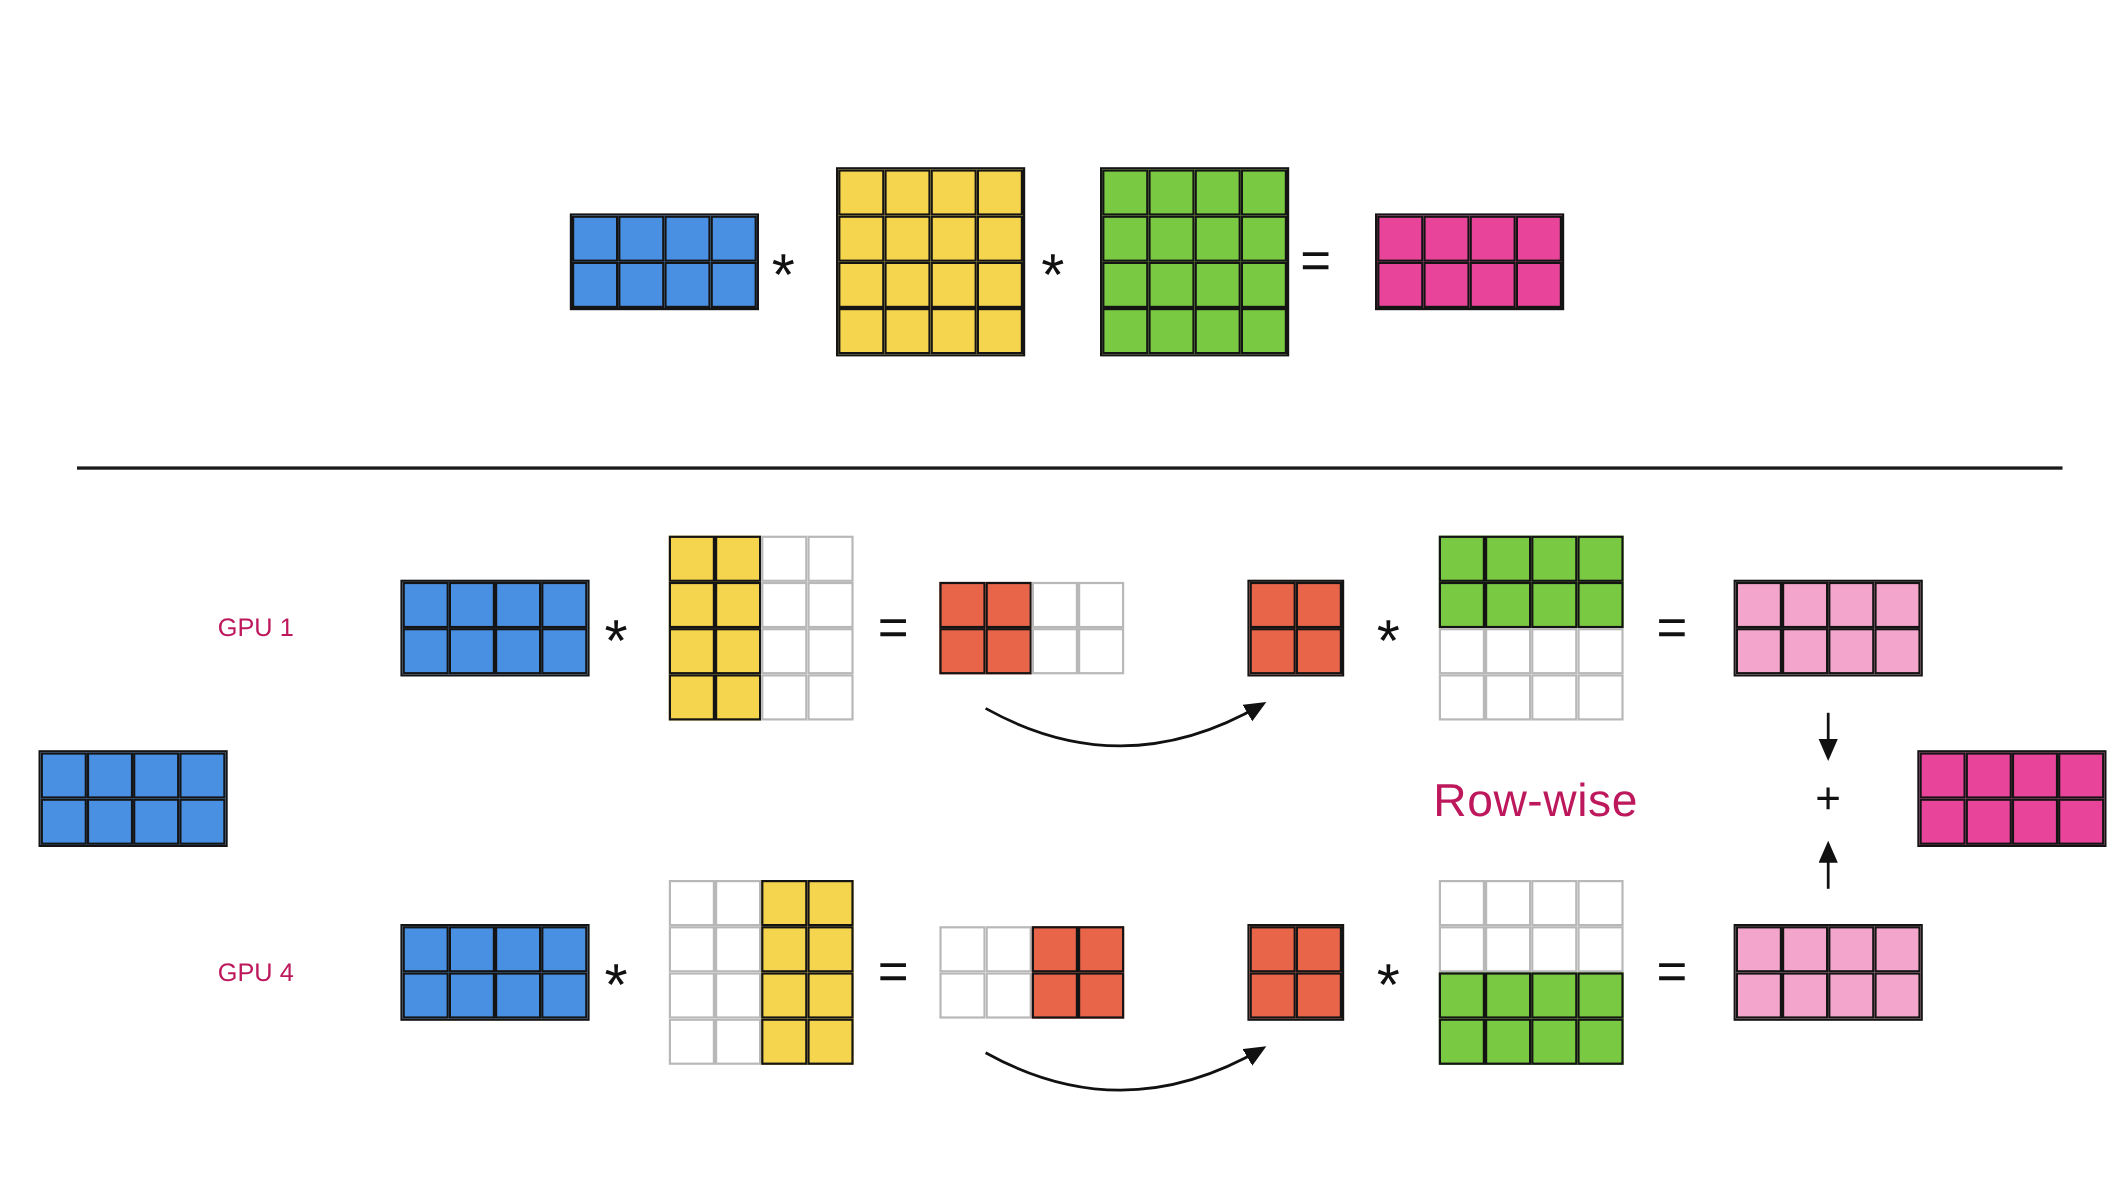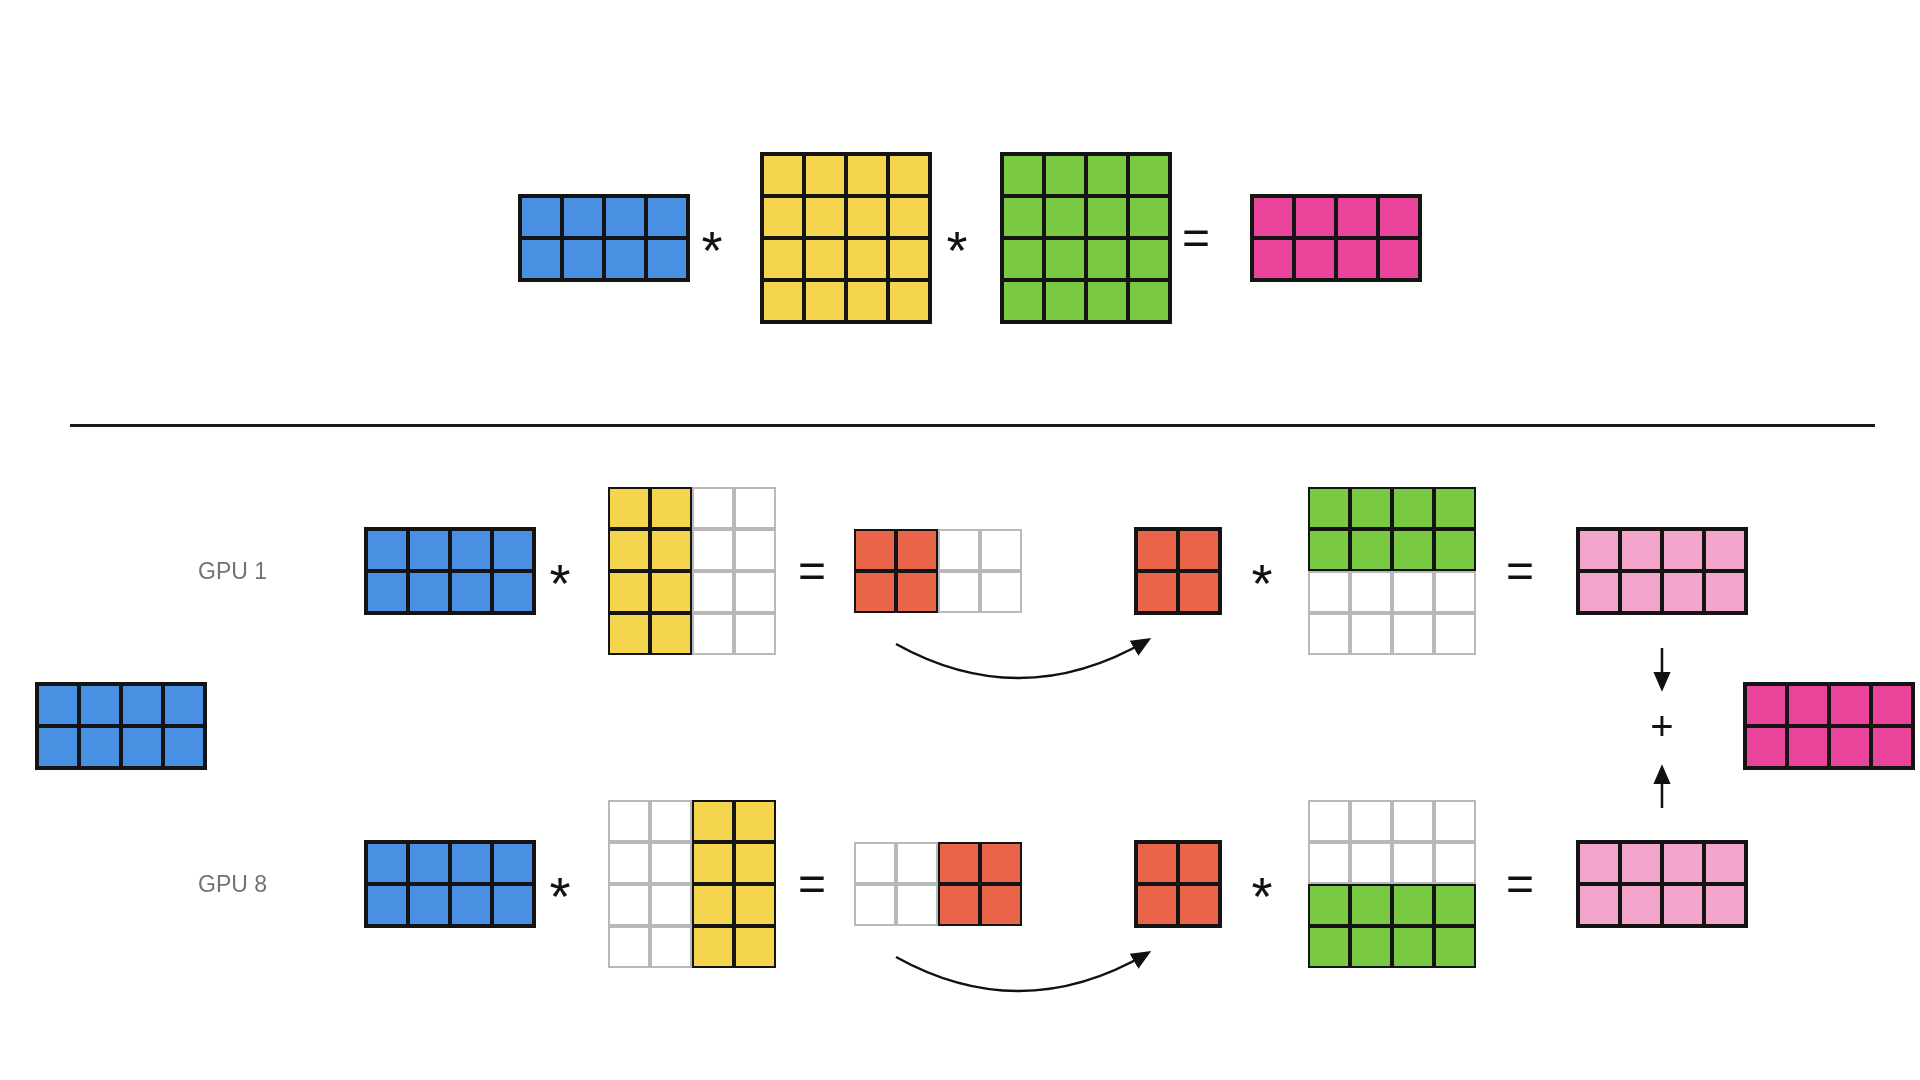--- a/index.html
+++ b/index.html
@@ -19,21 +19,21 @@
   .cell.empty  { border: 2px solid #b8b8b8; }
 
   .op {
     position: absolute; transform: translate(-50%, -50%);
     font-size: 48px; line-height: 1; color: #111;
     font-family: "Liberation Sans", sans-serif;
   }
   .op.star { font-size: 54px; }
   .op.plus { font-size: 40px; }
 
-  .label { position: absolute; color: #737373; }
+  .label { position: absolute; color: #be185d; }
   .label.centered { transform: translate(-50%, -50%); }
   .label.left-anchored { transform: translate(0, -50%); }
   .gpu-label { font-size: 23px; }
   .big-label { font-size: 42px; letter-spacing: 0.5px; }
 
   .divider {
     position: absolute; left: 70px; top: 424px;
     width: 1805px; height: 3px; background: #1a1a1a;
   }
 
@@ -192,33 +192,34 @@
   <div class="matrix solid" style="left: 37px; top: 684px; grid-template-columns: repeat(4, 42px); grid-template-rows: repeat(2, 42px);">
       <div class="cell filled" style="background: rgb(74, 144, 226);"></div>
       <div class="cell filled" style="background: rgb(74, 144, 226);"></div>
       <div class="cell filled" style="background: rgb(74, 144, 226);"></div>
       <div class="cell filled" style="background: rgb(74, 144, 226);"></div>
       <div class="cell filled" style="background: rgb(74, 144, 226);"></div>
       <div class="cell filled" style="background: rgb(74, 144, 226);"></div>
       <div class="cell filled" style="background: rgb(74, 144, 226);"></div>
       <div class="cell filled" style="background: rgb(74, 144, 226);"></div>
     </div>
+  <div class="label centered big-label" style="left:1396px; top:728px">Row-wise</div>
   <div class="op plus" style="left:1662px; top:726px">+</div>
   <div class="matrix solid" style="left: 1745px; top: 684px; grid-template-columns: repeat(4, 42px); grid-template-rows: repeat(2, 42px);">
       <div class="cell filled" style="background: rgb(232, 68, 154);"></div>
       <div class="cell filled" style="background: rgb(232, 68, 154);"></div>
       <div class="cell filled" style="background: rgb(232, 68, 154);"></div>
       <div class="cell filled" style="background: rgb(232, 68, 154);"></div>
       <div class="cell filled" style="background: rgb(232, 68, 154);"></div>
       <div class="cell filled" style="background: rgb(232, 68, 154);"></div>
       <div class="cell filled" style="background: rgb(232, 68, 154);"></div>
       <div class="cell filled" style="background: rgb(232, 68, 154);"></div>
     </div>
 
-  <div class="label left-anchored gpu-label" style="left:198px; top:884px">GPU 8</div>
+  <div class="label left-anchored gpu-label" style="left:198px; top:884px">GPU 4</div>
   <div class="matrix solid" style="left: 366px; top: 842px; grid-template-columns: repeat(4, 42px); grid-template-rows: repeat(2, 42px);">
       <div class="cell filled" style="background: rgb(74, 144, 226);"></div>
       <div class="cell filled" style="background: rgb(74, 144, 226);"></div>
       <div class="cell filled" style="background: rgb(74, 144, 226);"></div>
       <div class="cell filled" style="background: rgb(74, 144, 226);"></div>
       <div class="cell filled" style="background: rgb(74, 144, 226);"></div>
       <div class="cell filled" style="background: rgb(74, 144, 226);"></div>
       <div class="cell filled" style="background: rgb(74, 144, 226);"></div>
       <div class="cell filled" style="background: rgb(74, 144, 226);"></div>
     </div>

